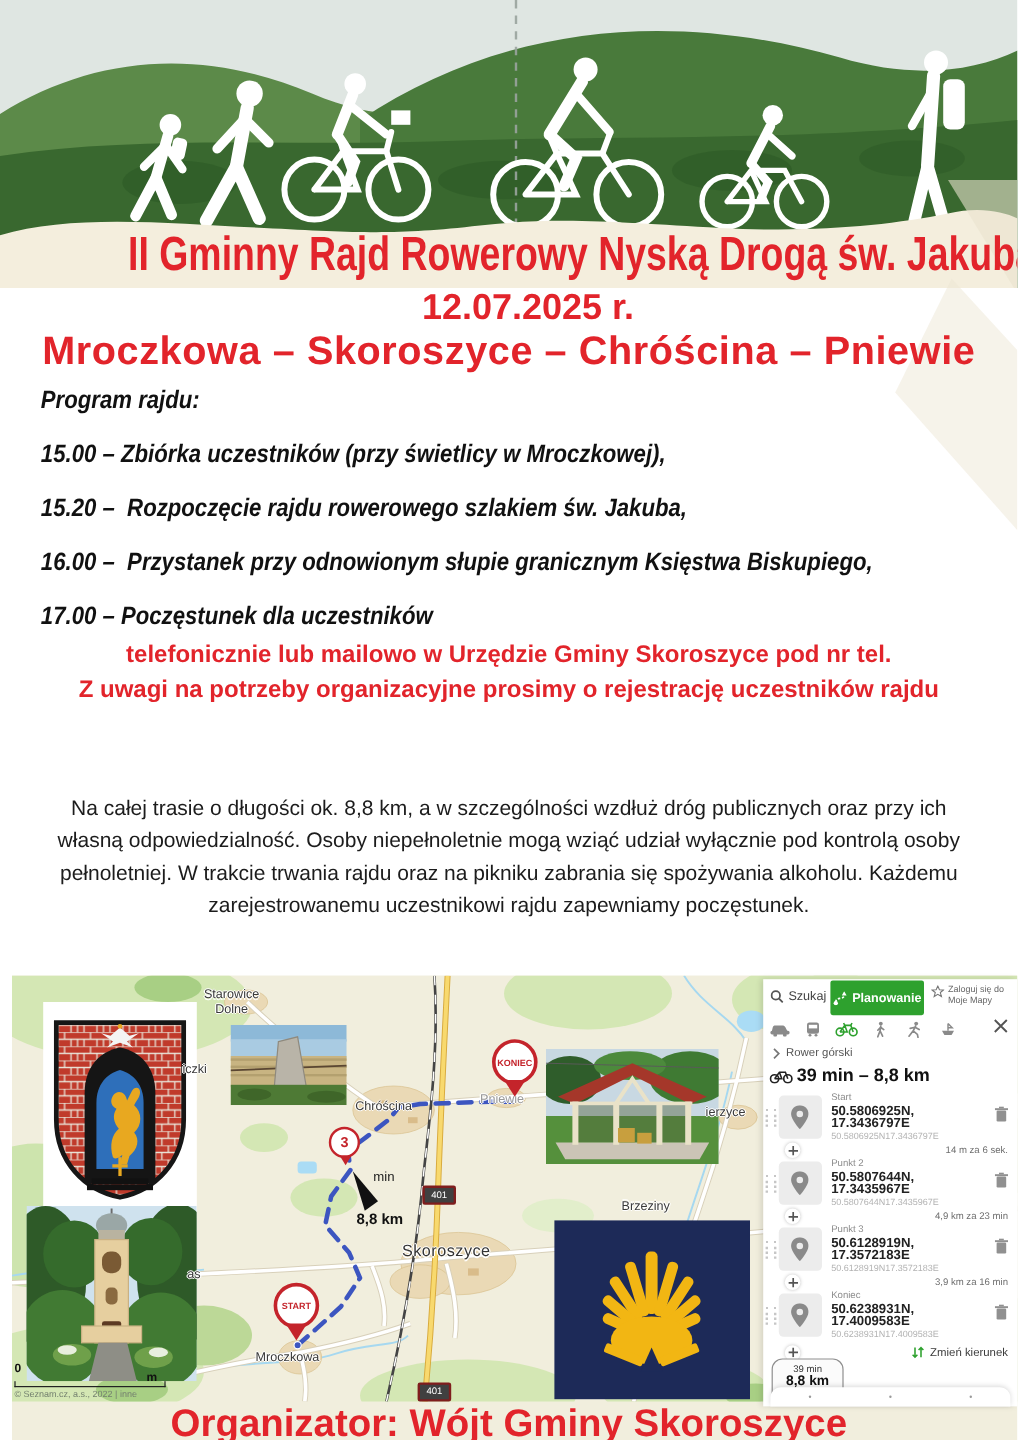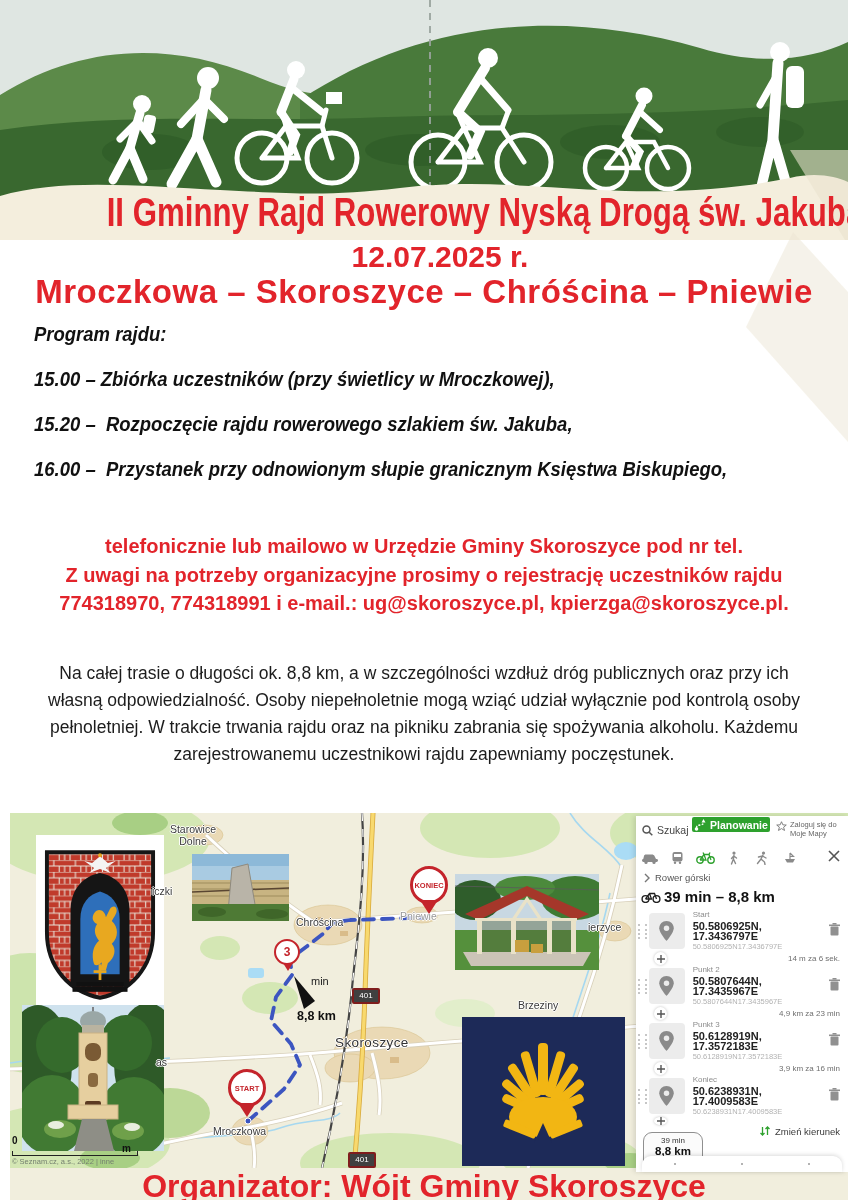--- a/index.html
+++ b/index.html
@@ -56,21 +56,21 @@
   .scale-zero{position:absolute;left:2px;top:322px;font-size:10px;font-weight:700;color:#111;}
   .scale-m{position:absolute;left:112px;top:330px;font-size:10px;font-weight:700;color:#111;}
   .scale-line{position:absolute;left:2px;top:338px;width:124px;height:4px;
        border-bottom:1.5px solid #222;border-left:1.5px solid #222;border-right:1.5px solid #222;}
   .attribution{position:absolute;left:2px;top:344px;font-size:7.5px;color:#74806f;}
   
   .panel{position:absolute;left:636px;top:816px;width:212px;height:356px;background:#fff;
        box-shadow:-2px 0 5px rgba(0,0,0,.12);font-family:"Liberation Sans",sans-serif;}
   .p-search{position:absolute;left:6px;top:8px;display:flex;align-items:center;gap:4px;
        color:#444;font-size:10.5px;}
-  .p-plan{position:absolute;left:56px;top:1px;width:78px;height:15px;background:#2ea12e;
+  .p-plan{position:absolute;left:56px;top:1px;width:78px;height:29px;background:#2ea12e;
        color:#fff;font-size:10.5px;font-weight:700;border:none;border-radius:2px;
        display:flex;align-items:center;justify-content:center;gap:4px;}
   .p-login{position:absolute;left:140px;top:5px;display:flex;align-items:flex-start;gap:3px;
        color:#666;font-size:7.5px;line-height:8.5px;}
   .p-login .txt{width:52px;}
   .modes{position:absolute;left:4px;top:34px;display:flex;gap:9px;align-items:center;}
   .mode{width:19px;height:15px;display:flex;align-items:center;justify-content:center;}
   .p-close{position:absolute;left:192px;top:32px;width:14px;height:14px;}
   .p-crumb{position:absolute;left:8px;top:56px;display:flex;align-items:center;gap:5px;
        color:#555;font-size:9.5px;}
@@ -84,21 +84,21 @@
        align-items:center;justify-content:center;}
   .wtxt{margin-left:8px;display:flex;flex-direction:column;line-height:10.5px;}
   .wlabel{font-size:8px;color:#8d8d8d;}
   .wcoords{font-size:11px;font-weight:700;color:#222;}
   .wsub{font-size:7.5px;color:#b2b2b2;}
   .trash{margin-left:auto;margin-right:4px;}
   .wp-leg{height:15px;display:flex;align-items:center;margin:0 8px 1px 0;}
   .plus{margin-left:18px;width:13px;height:13px;background:#fff;border-radius:50%;
        box-shadow:0 0 3px rgba(0,0,0,.25);display:flex;align-items:center;justify-content:center;}
   .legtext{margin-left:auto;font-size:8px;color:#6e6e6e;}
-  .wp-final{display:flex;align-items:flex-start;height:20px;margin:2px 8px 0 0;flex-direction:column;}
+  .wp-final{display:flex;align-items:center;height:20px;margin:2px 8px 0 0;}
   .swapwrap{margin-left:auto;display:flex;align-items:center;gap:4px;font-size:9.5px;color:#3b3b3b;}
   .badge{position:absolute;left:7px;top:316px;width:58px;height:32px;border:1.5px solid #8f8f8f;
        border-radius:9px;background:#fbfbfb;text-align:center;padding-top:3px;box-sizing:content-box;}
   .badge .bt{font-size:8px;color:#333;}
   .badge .bd{font-size:11.5px;font-weight:700;color:#111;}
   .bottom-card{position:absolute;left:6px;bottom:0;right:6px;height:16px;background:#fff;
        border-radius:9px 9px 0 0;box-shadow:0 -1px 4px rgba(0,0,0,.15);display:flex;
        align-items:center;justify-content:space-around;}
   .dotmark{width:2px;height:2px;background:#9a9a9a;border-radius:50%;}
   
@@ -182,26 +182,26 @@
     <span class="cond">II Gminny Rajd Rowerowy Nyską Drogą św. Jakuba</span>
   </div>
   <div class="date">12.07.2025 r.</div>
   <div class="route-line">Mroczkowa – Skoroszyce – Chróścina – Pniewie</div>
 
   <div class="program">
     <div class="prog-line"><span class="cond2">Program rajdu:</span></div>
     <div class="prog-line"><span class="cond2">15.00 – Zbiórka uczestników (przy świetlicy w Mroczkowej),</span></div>
     <div class="prog-line"><span class="cond2">15.20 –  Rozpoczęcie rajdu rowerowego szlakiem św. Jakuba,</span></div>
     <div class="prog-line"><span class="cond2">16.00 –  Przystanek przy odnowionym słupie granicznym Księstwa Biskupiego,</span></div>
+    <div class="prog-line"><span class="cond2">17.00 – Poczęstunek dla uczestników</span></div>
   </div>
 
   <div class="registration">
     <div>telefonicznie lub mailowo w Urzędzie Gminy Skoroszyce pod nr tel.</div>
     <div>Z uwagi na potrzeby organizacyjne prosimy o rejestrację uczestników rajdu</div>
-    <div>774318970, 774318991 i e-mail.: ug@skoroszyce.pl, kpierzga@skoroszyce.pl.</div>
   </div>
 
   <div class="safety">
     <div>Na całej trasie o długości ok. 8,8 km, a w szczególności wzdłuż dróg publicznych oraz przy ich</div>
     <div>własną odpowiedzialność. Osoby niepełnoletnie mogą wziąć udział wyłącznie pod kontrolą osoby</div>
     <div>pełnoletniej. W trakcie trwania rajdu oraz na pikniku zabrania się spożywania alkoholu. Każdemu</div>
     <div>zarejestrowanemu uczestnikowi rajdu zapewniamy poczęstunek.</div>
   </div>
 
   <div class="map-area">

